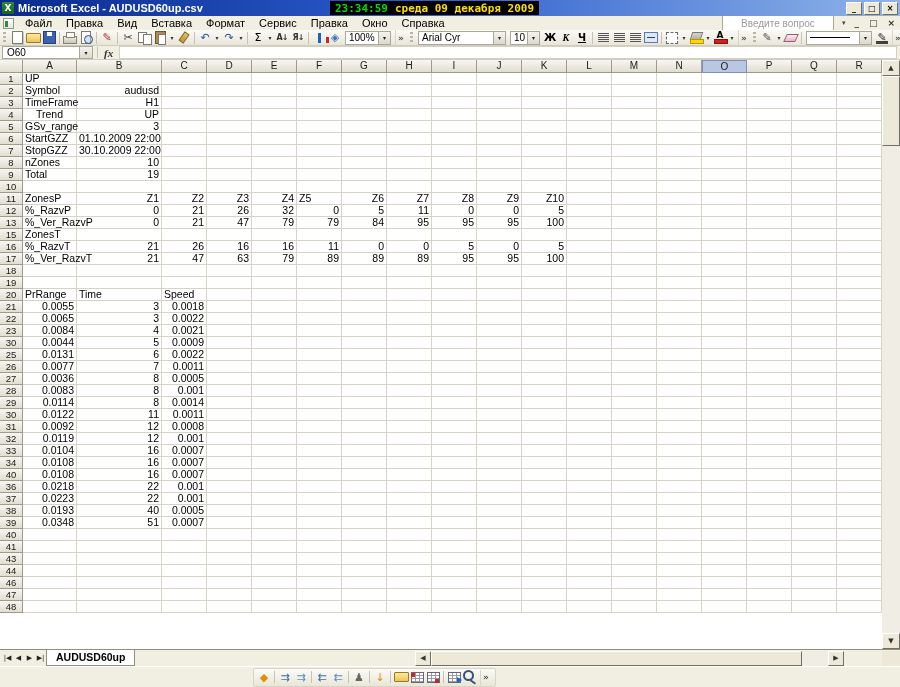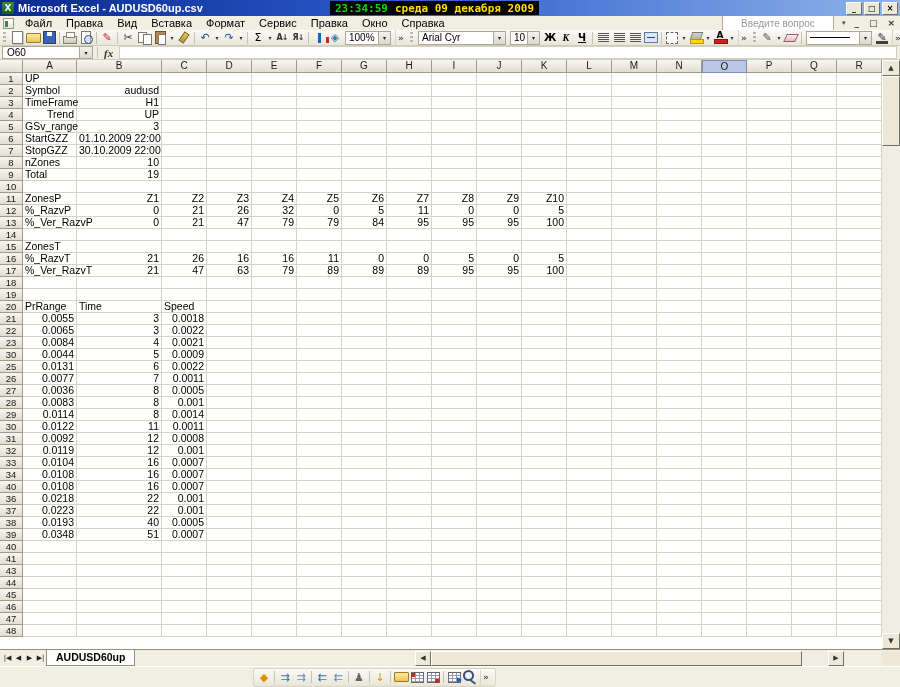--- a/index.html
+++ b/index.html
@@ -357,21 +357,21 @@
           <div class="cell" data-name="cell-l3" style="width: 45px;"></div>
           <div class="cell" data-name="cell-m3" style="width: 45px;"></div>
           <div class="cell" data-name="cell-n3" style="width: 45px;"></div>
           <div class="cell" data-name="cell-o3" style="width: 45px;"></div>
           <div class="cell" data-name="cell-p3" style="width: 45px;"></div>
           <div class="cell" data-name="cell-q3" style="width: 45px;"></div>
           <div class="cell" data-name="cell-r3" style="width: 45px;"></div>
         </div>
         <div class="gr" data-name="sheet-row">
           <div class="rowhead" data-name="row-header-4">4</div>
-          <div class="cell" data-name="cell-a4" style="width: 54px; text-align: right;"><span class="ct" data-name="cell-text">Trend</span></div>
+          <div class="cell" data-name="cell-a4" style="width: 54px; text-align: center;"><span class="ct" data-name="cell-text">Trend</span></div>
           <div class="cell" data-name="cell-b4" style="width: 85px; text-align: right;"><span class="ct" data-name="cell-text">UP</span></div>
           <div class="cell" data-name="cell-c4" style="width: 45px;"></div>
           <div class="cell" data-name="cell-d4" style="width: 45px;"></div>
           <div class="cell" data-name="cell-e4" style="width: 45px;"></div>
           <div class="cell" data-name="cell-f4" style="width: 45px;"></div>
           <div class="cell" data-name="cell-g4" style="width: 45px;"></div>
           <div class="cell" data-name="cell-h4" style="width: 45px;"></div>
           <div class="cell" data-name="cell-i4" style="width: 45px;"></div>
           <div class="cell" data-name="cell-j4" style="width: 45px;"></div>
           <div class="cell" data-name="cell-k4" style="width: 45px;"></div>
@@ -509,21 +509,21 @@
           <div class="cell" data-name="cell-q10" style="width: 45px;"></div>
           <div class="cell" data-name="cell-r10" style="width: 45px;"></div>
         </div>
         <div class="gr" data-name="sheet-row">
           <div class="rowhead" data-name="row-header-11">11</div>
           <div class="cell" data-name="cell-a11" style="width: 54px; text-align: left;"><span class="ct" data-name="cell-text">ZonesP</span></div>
           <div class="cell" data-name="cell-b11" style="width: 85px; text-align: right;"><span class="ct" data-name="cell-text">Z1</span></div>
           <div class="cell" data-name="cell-c11" style="width: 45px; text-align: right;"><span class="ct" data-name="cell-text">Z2</span></div>
           <div class="cell" data-name="cell-d11" style="width: 45px; text-align: right;"><span class="ct" data-name="cell-text">Z3</span></div>
           <div class="cell" data-name="cell-e11" style="width: 45px; text-align: right;"><span class="ct" data-name="cell-text">Z4</span></div>
-          <div class="cell" data-name="cell-f11" style="width: 45px; text-align: right;"><span class="ct" data-name="cell-text">Z5</span></div>
+          <div class="cell" data-name="cell-f11" style="width: 45px; text-align: left;"><span class="ct" data-name="cell-text">Z5</span></div>
           <div class="cell" data-name="cell-g11" style="width: 45px; text-align: right;"><span class="ct" data-name="cell-text">Z6</span></div>
           <div class="cell" data-name="cell-h11" style="width: 45px; text-align: right;"><span class="ct" data-name="cell-text">Z7</span></div>
           <div class="cell" data-name="cell-i11" style="width: 45px; text-align: right;"><span class="ct" data-name="cell-text">Z8</span></div>
           <div class="cell" data-name="cell-j11" style="width: 45px; text-align: right;"><span class="ct" data-name="cell-text">Z9</span></div>
           <div class="cell" data-name="cell-k11" style="width: 45px; text-align: right;"><span class="ct" data-name="cell-text">Z10</span></div>
           <div class="cell" data-name="cell-l11" style="width: 45px;"></div>
           <div class="cell" data-name="cell-m11" style="width: 45px;"></div>
           <div class="cell" data-name="cell-n11" style="width: 45px;"></div>
           <div class="cell" data-name="cell-o11" style="width: 45px;"></div>
           <div class="cell" data-name="cell-p11" style="width: 45px;"></div>
@@ -566,41 +566,20 @@
           <div class="cell" data-name="cell-k13" style="width: 45px; text-align: right;"><span class="ct" data-name="cell-text">100</span></div>
           <div class="cell" data-name="cell-l13" style="width: 45px;"></div>
           <div class="cell" data-name="cell-m13" style="width: 45px;"></div>
           <div class="cell" data-name="cell-n13" style="width: 45px;"></div>
           <div class="cell" data-name="cell-o13" style="width: 45px;"></div>
           <div class="cell" data-name="cell-p13" style="width: 45px;"></div>
           <div class="cell" data-name="cell-q13" style="width: 45px;"></div>
           <div class="cell" data-name="cell-r13" style="width: 45px;"></div>
         </div>
         <div class="gr" data-name="sheet-row">
-          <div class="rowhead" data-name="row-header-14">14</div>
-          <div class="cell" data-name="cell-a14" style="width: 54px;"></div>
-          <div class="cell" data-name="cell-b14" style="width: 85px;"></div>
-          <div class="cell" data-name="cell-c14" style="width: 45px;"></div>
-          <div class="cell" data-name="cell-d14" style="width: 45px;"></div>
-          <div class="cell" data-name="cell-e14" style="width: 45px;"></div>
-          <div class="cell" data-name="cell-f14" style="width: 45px;"></div>
-          <div class="cell" data-name="cell-g14" style="width: 45px;"></div>
-          <div class="cell" data-name="cell-h14" style="width: 45px;"></div>
-          <div class="cell" data-name="cell-i14" style="width: 45px;"></div>
-          <div class="cell" data-name="cell-j14" style="width: 45px;"></div>
-          <div class="cell" data-name="cell-k14" style="width: 45px;"></div>
-          <div class="cell" data-name="cell-l14" style="width: 45px;"></div>
-          <div class="cell" data-name="cell-m14" style="width: 45px;"></div>
-          <div class="cell" data-name="cell-n14" style="width: 45px;"></div>
-          <div class="cell" data-name="cell-o14" style="width: 45px;"></div>
-          <div class="cell" data-name="cell-p14" style="width: 45px;"></div>
-          <div class="cell" data-name="cell-q14" style="width: 45px;"></div>
-          <div class="cell" data-name="cell-r14" style="width: 45px;"></div>
-        </div>
-        <div class="gr" data-name="sheet-row">
           <div class="rowhead" data-name="row-header-15">15</div>
           <div class="cell" data-name="cell-a15" style="width: 54px; text-align: left;"><span class="ct" data-name="cell-text">ZonesT</span></div>
           <div class="cell" data-name="cell-b15" style="width: 85px;"></div>
           <div class="cell" data-name="cell-c15" style="width: 45px;"></div>
           <div class="cell" data-name="cell-d15" style="width: 45px;"></div>
           <div class="cell" data-name="cell-e15" style="width: 45px;"></div>
           <div class="cell" data-name="cell-f15" style="width: 45px;"></div>
           <div class="cell" data-name="cell-g15" style="width: 45px;"></div>
           <div class="cell" data-name="cell-h15" style="width: 45px;"></div>
           <div class="cell" data-name="cell-i15" style="width: 45px;"></div>
@@ -1196,41 +1175,20 @@
           <div class="cell" data-name="cell-k44" style="width: 45px;"></div>
           <div class="cell" data-name="cell-l44" style="width: 45px;"></div>
           <div class="cell" data-name="cell-m44" style="width: 45px;"></div>
           <div class="cell" data-name="cell-n44" style="width: 45px;"></div>
           <div class="cell" data-name="cell-o44" style="width: 45px;"></div>
           <div class="cell" data-name="cell-p44" style="width: 45px;"></div>
           <div class="cell" data-name="cell-q44" style="width: 45px;"></div>
           <div class="cell" data-name="cell-r44" style="width: 45px;"></div>
         </div>
         <div class="gr" data-name="sheet-row">
-          <div class="rowhead" data-name="row-header-45">45</div>
-          <div class="cell" data-name="cell-a45" style="width: 54px;"></div>
-          <div class="cell" data-name="cell-b45" style="width: 85px;"></div>
-          <div class="cell" data-name="cell-c45" style="width: 45px;"></div>
-          <div class="cell" data-name="cell-d45" style="width: 45px;"></div>
-          <div class="cell" data-name="cell-e45" style="width: 45px;"></div>
-          <div class="cell" data-name="cell-f45" style="width: 45px;"></div>
-          <div class="cell" data-name="cell-g45" style="width: 45px;"></div>
-          <div class="cell" data-name="cell-h45" style="width: 45px;"></div>
-          <div class="cell" data-name="cell-i45" style="width: 45px;"></div>
-          <div class="cell" data-name="cell-j45" style="width: 45px;"></div>
-          <div class="cell" data-name="cell-k45" style="width: 45px;"></div>
-          <div class="cell" data-name="cell-l45" style="width: 45px;"></div>
-          <div class="cell" data-name="cell-m45" style="width: 45px;"></div>
-          <div class="cell" data-name="cell-n45" style="width: 45px;"></div>
-          <div class="cell" data-name="cell-o45" style="width: 45px;"></div>
-          <div class="cell" data-name="cell-p45" style="width: 45px;"></div>
-          <div class="cell" data-name="cell-q45" style="width: 45px;"></div>
-          <div class="cell" data-name="cell-r45" style="width: 45px;"></div>
-        </div>
-        <div class="gr" data-name="sheet-row">
           <div class="rowhead" data-name="row-header-46">46</div>
           <div class="cell" data-name="cell-a46" style="width: 54px;"></div>
           <div class="cell" data-name="cell-b46" style="width: 85px;"></div>
           <div class="cell" data-name="cell-c46" style="width: 45px;"></div>
           <div class="cell" data-name="cell-d46" style="width: 45px;"></div>
           <div class="cell" data-name="cell-e46" style="width: 45px;"></div>
           <div class="cell" data-name="cell-f46" style="width: 45px;"></div>
           <div class="cell" data-name="cell-g46" style="width: 45px;"></div>
           <div class="cell" data-name="cell-h46" style="width: 45px;"></div>
           <div class="cell" data-name="cell-i46" style="width: 45px;"></div>

